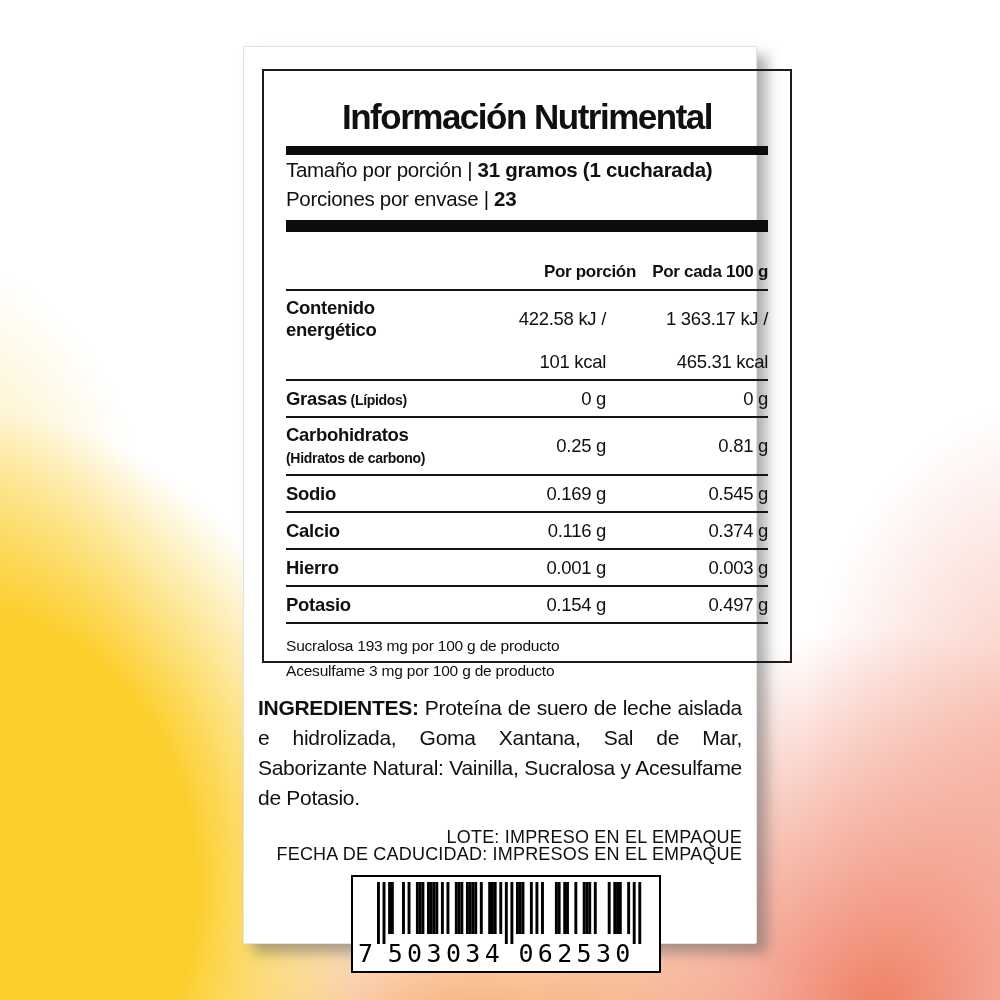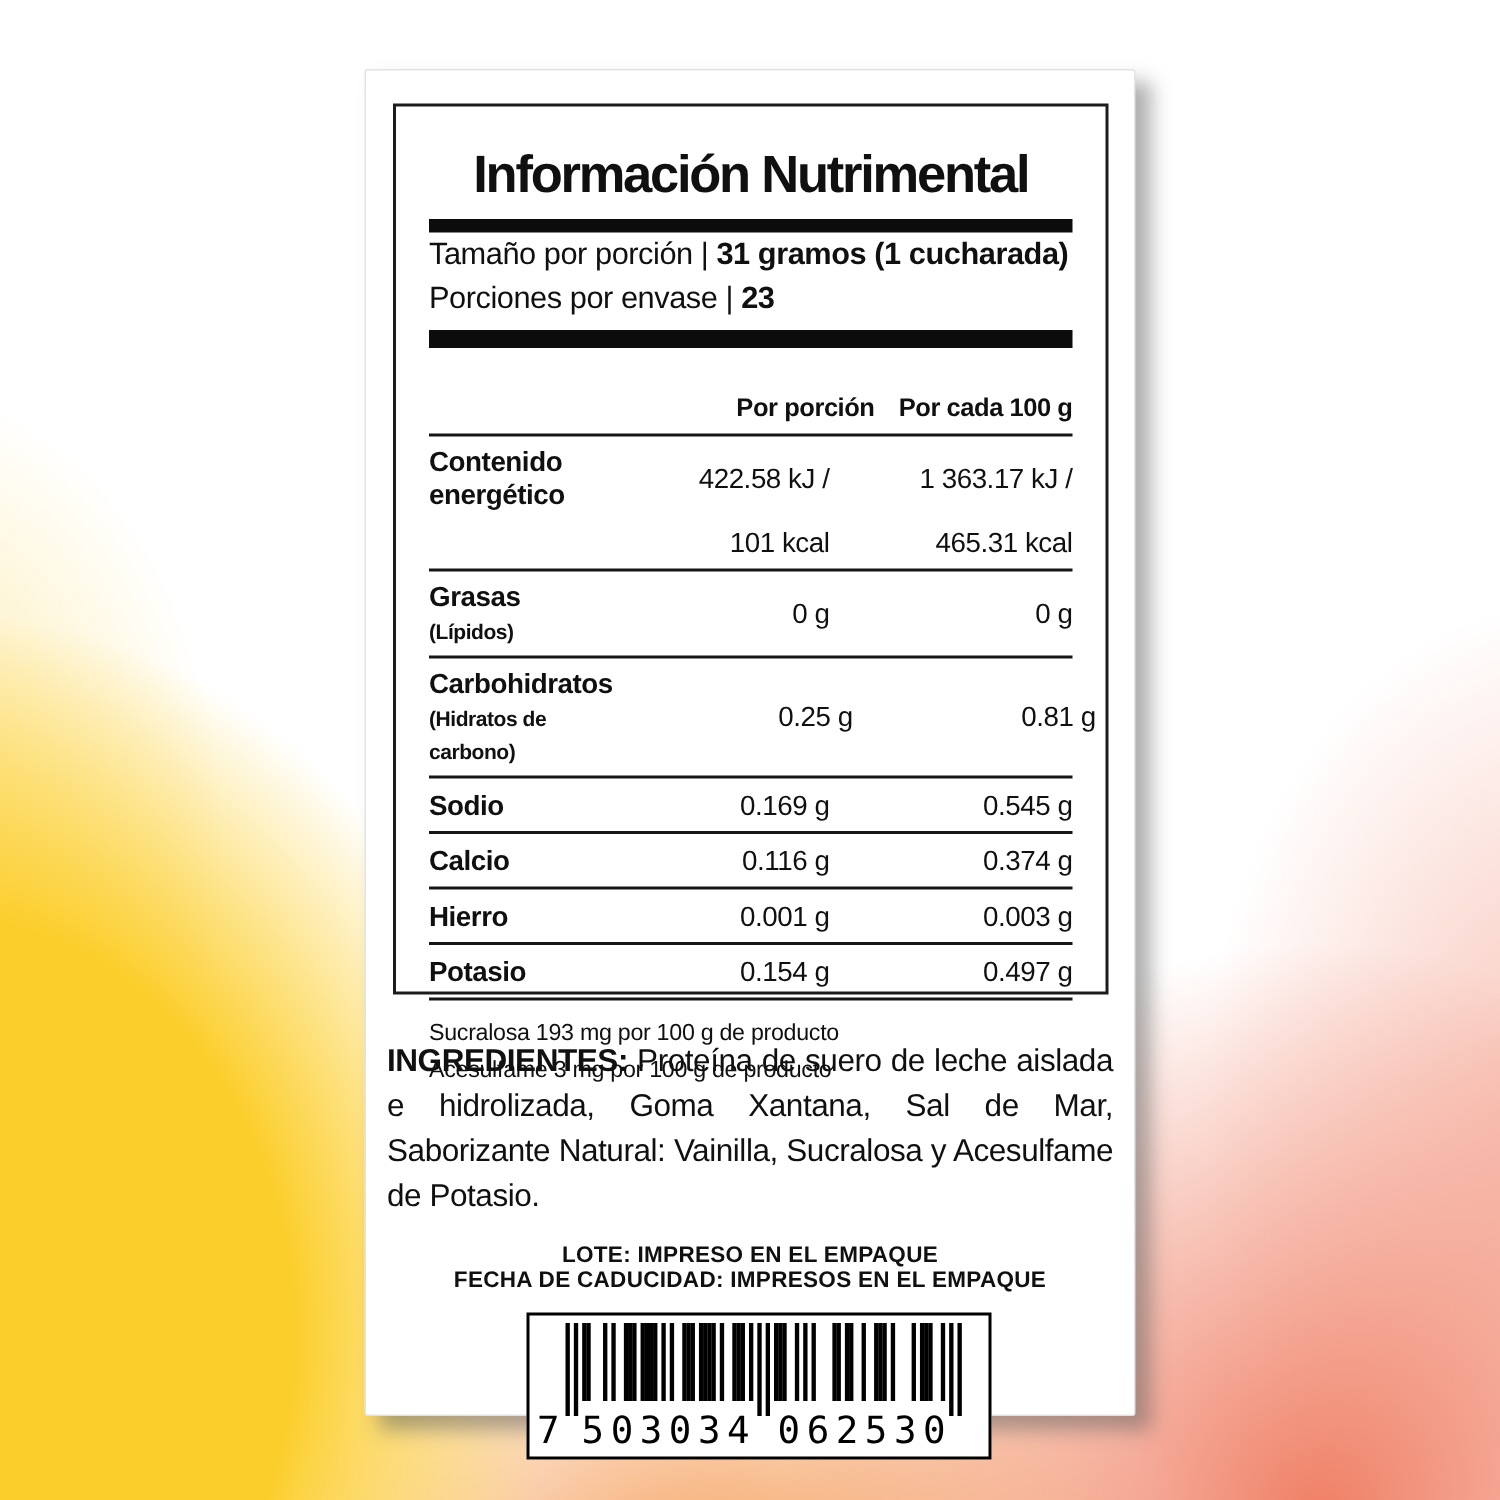--- a/index.html
+++ b/index.html
@@ -19,21 +19,21 @@
       radial-gradient(ellipse 330px 470px at 1040px 740px, rgba(243,148,126,0.55) 0%, rgba(243,148,126,0) 72%);
   }
   .card{
     position:absolute;left:243px;top:46px;width:514px;height:898px;
     box-sizing:border-box;background:#ffffff;
     border:1px solid #e3e3e3;border-radius:2px;
     box-shadow:10px 9px 13px rgba(95,95,95,0.5);
     padding:22px 14px 0 18px;
   }
   .nbox{
-    width:477px;height:594px;box-sizing:border-box;
+    width:530px;height:594px;box-sizing:border-box;
     border:2px solid #1c1c1c;padding:0 22px;
   }
   .title{
     margin:26px 0 0;text-align:center;
     font-size:35px;font-weight:bold;letter-spacing:-1.5px;
   }
   .bar{background:#0c0c0c;}
   .bar1{height:9px;margin-top:9px;}
   .bar2{height:12px;margin-top:7px;}
   .serv{font-size:20.5px;line-height:29px;letter-spacing:-0.3px;}
@@ -54,22 +54,22 @@
   .nname b{font-weight:bold;}
   .nnote{font-size:14px;font-weight:bold;}
   .v{text-align:right;}
   .foot{font-size:15.5px;line-height:25px;padding-top:9px;letter-spacing:-0.2px;}
   .ingredients{
     margin:30px 0 0 -4px;width:484px;
     font-size:21px;line-height:30px;text-align:justify;letter-spacing:-0.3px;
   }
   .ingredients b{font-weight:bold;}
   .lot{
-    margin:16px 0 0 -4px;width:484px;text-align:center;
-    font-weight:bold;font-size:15px;line-height:16.5px;letter-spacing:0.2px;
+    margin:16px 0 0 -4px;width:484px;text-align:right;
+    font-weight:normal;font-size:18px;line-height:16.5px;letter-spacing:0.2px;
   }
   .bc-box{
     margin:13px 0 0 89px;width:310px;height:98px;box-sizing:border-box;
     border:2px solid #000;background:#fff;
     display:flex;align-items:center;justify-content:center;
   }
 </style>
 </head>
 <body>
 

